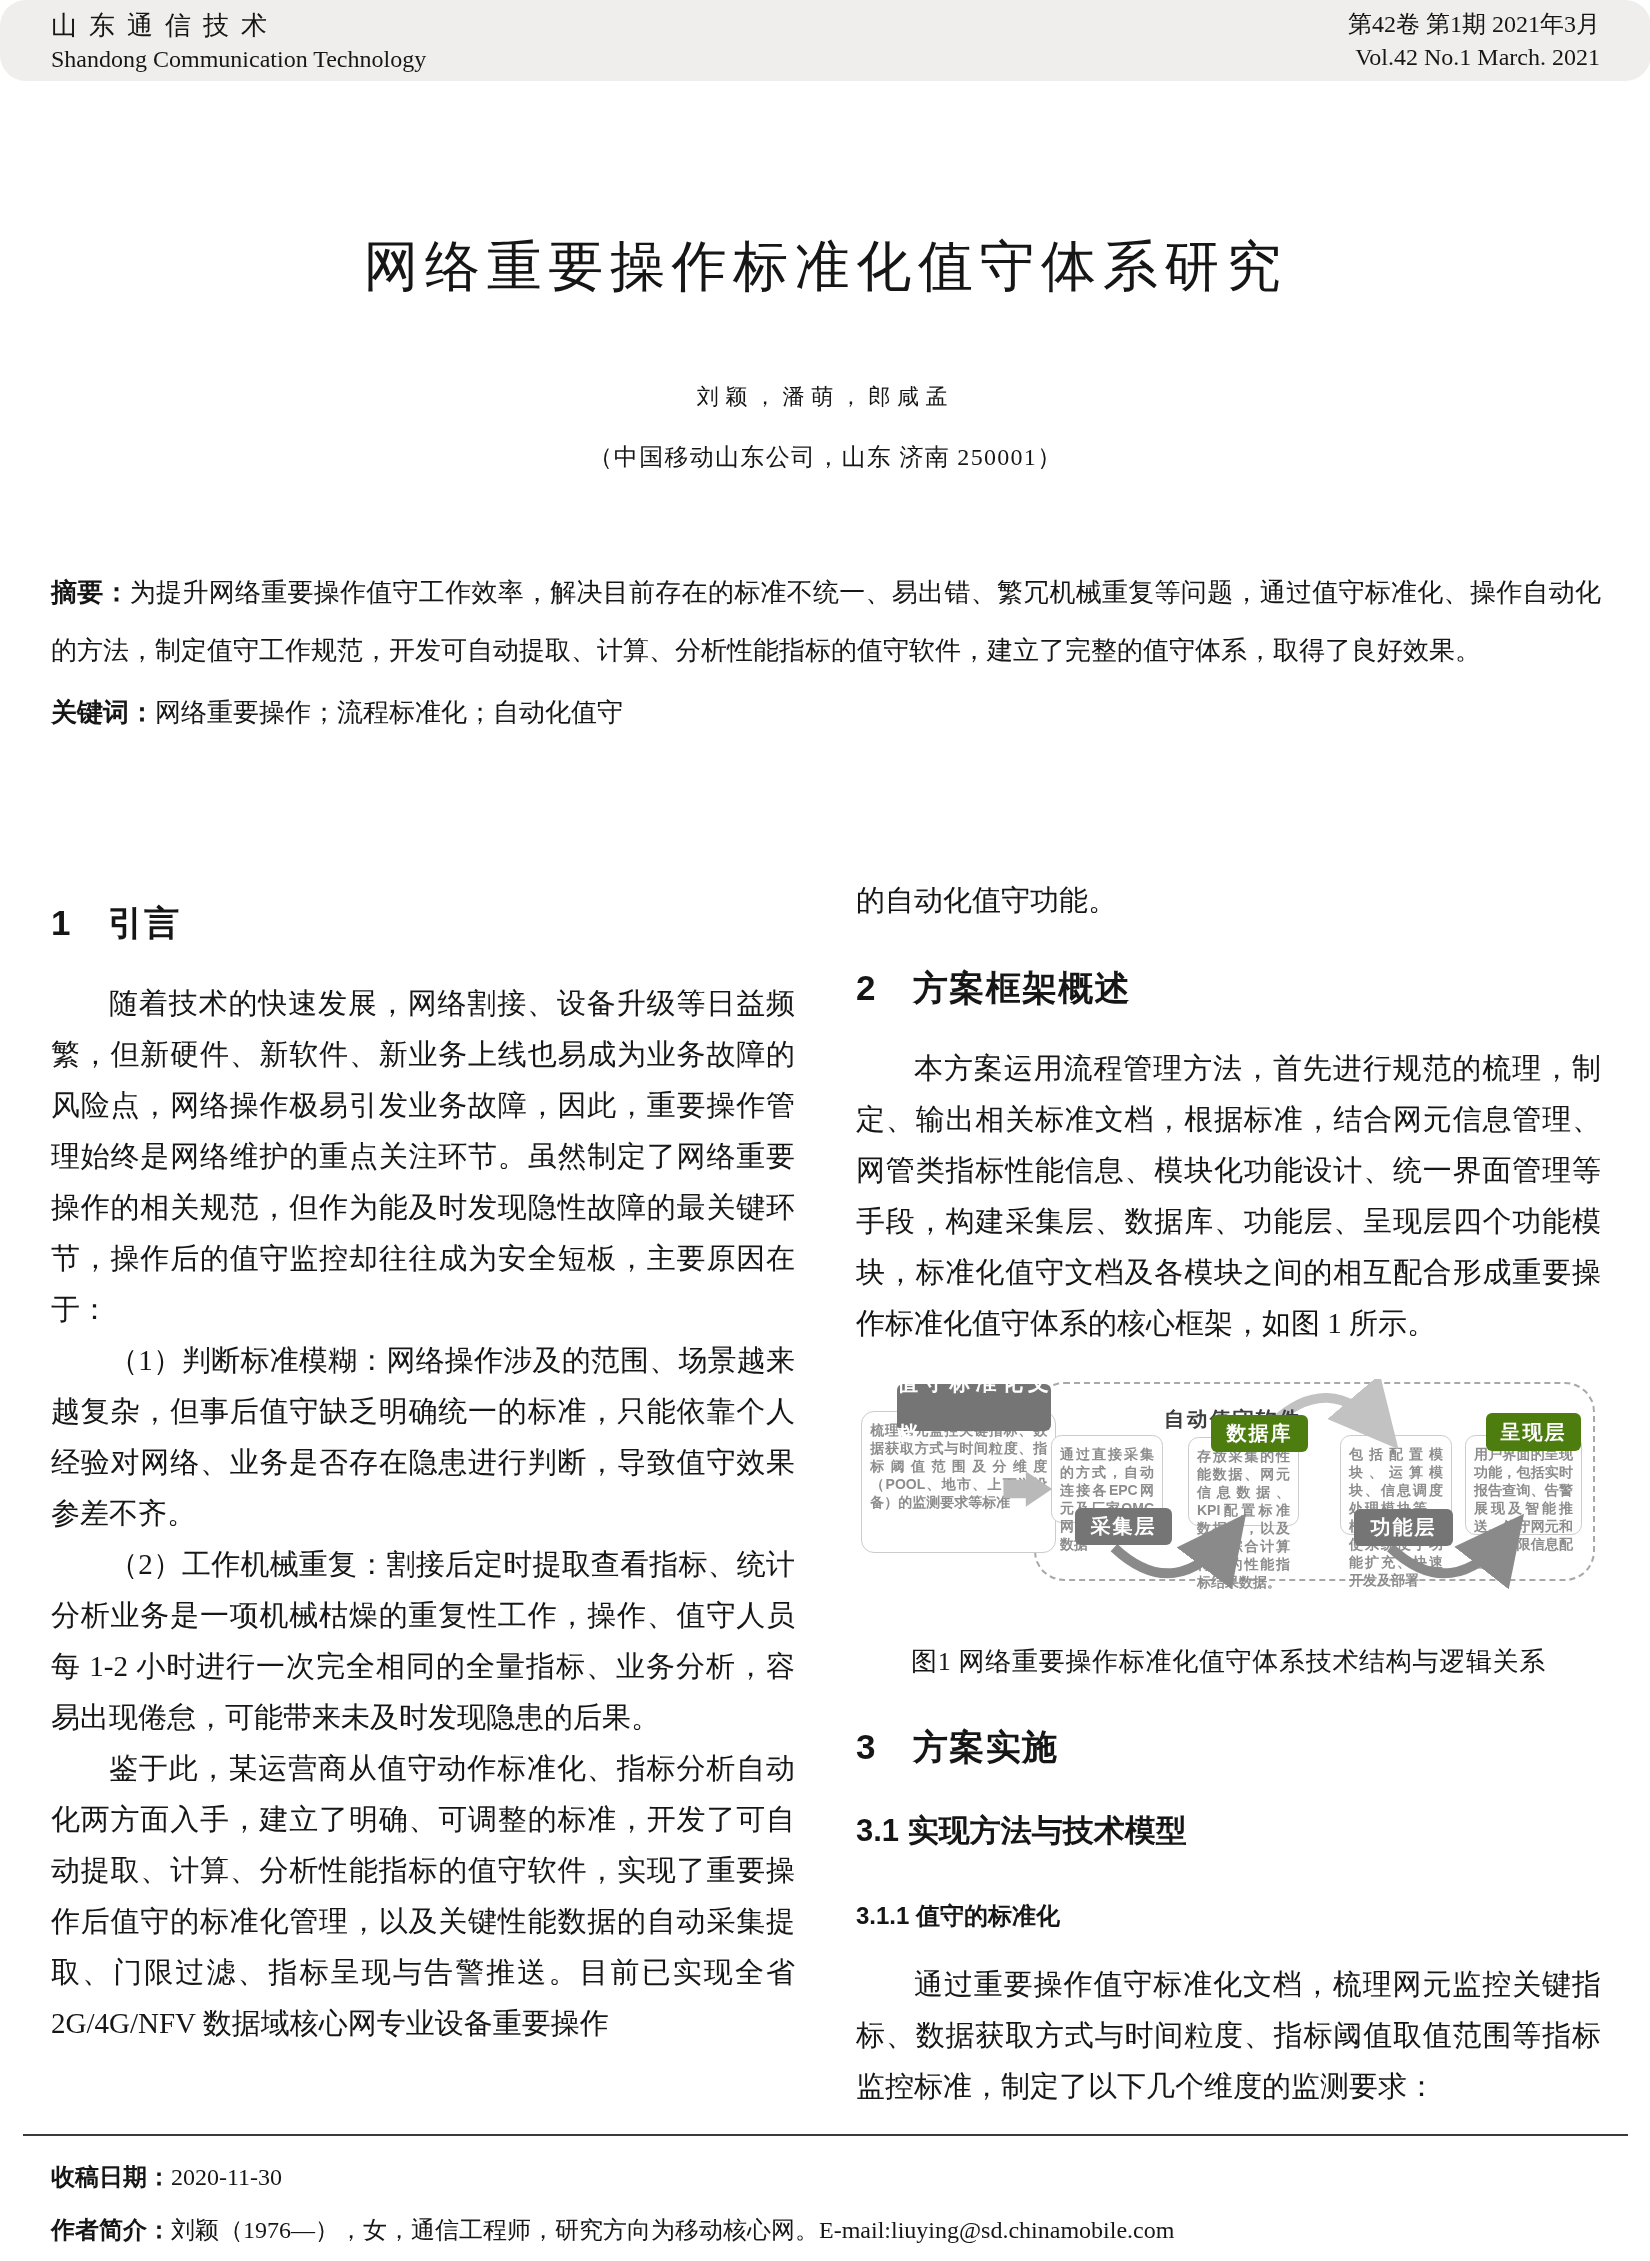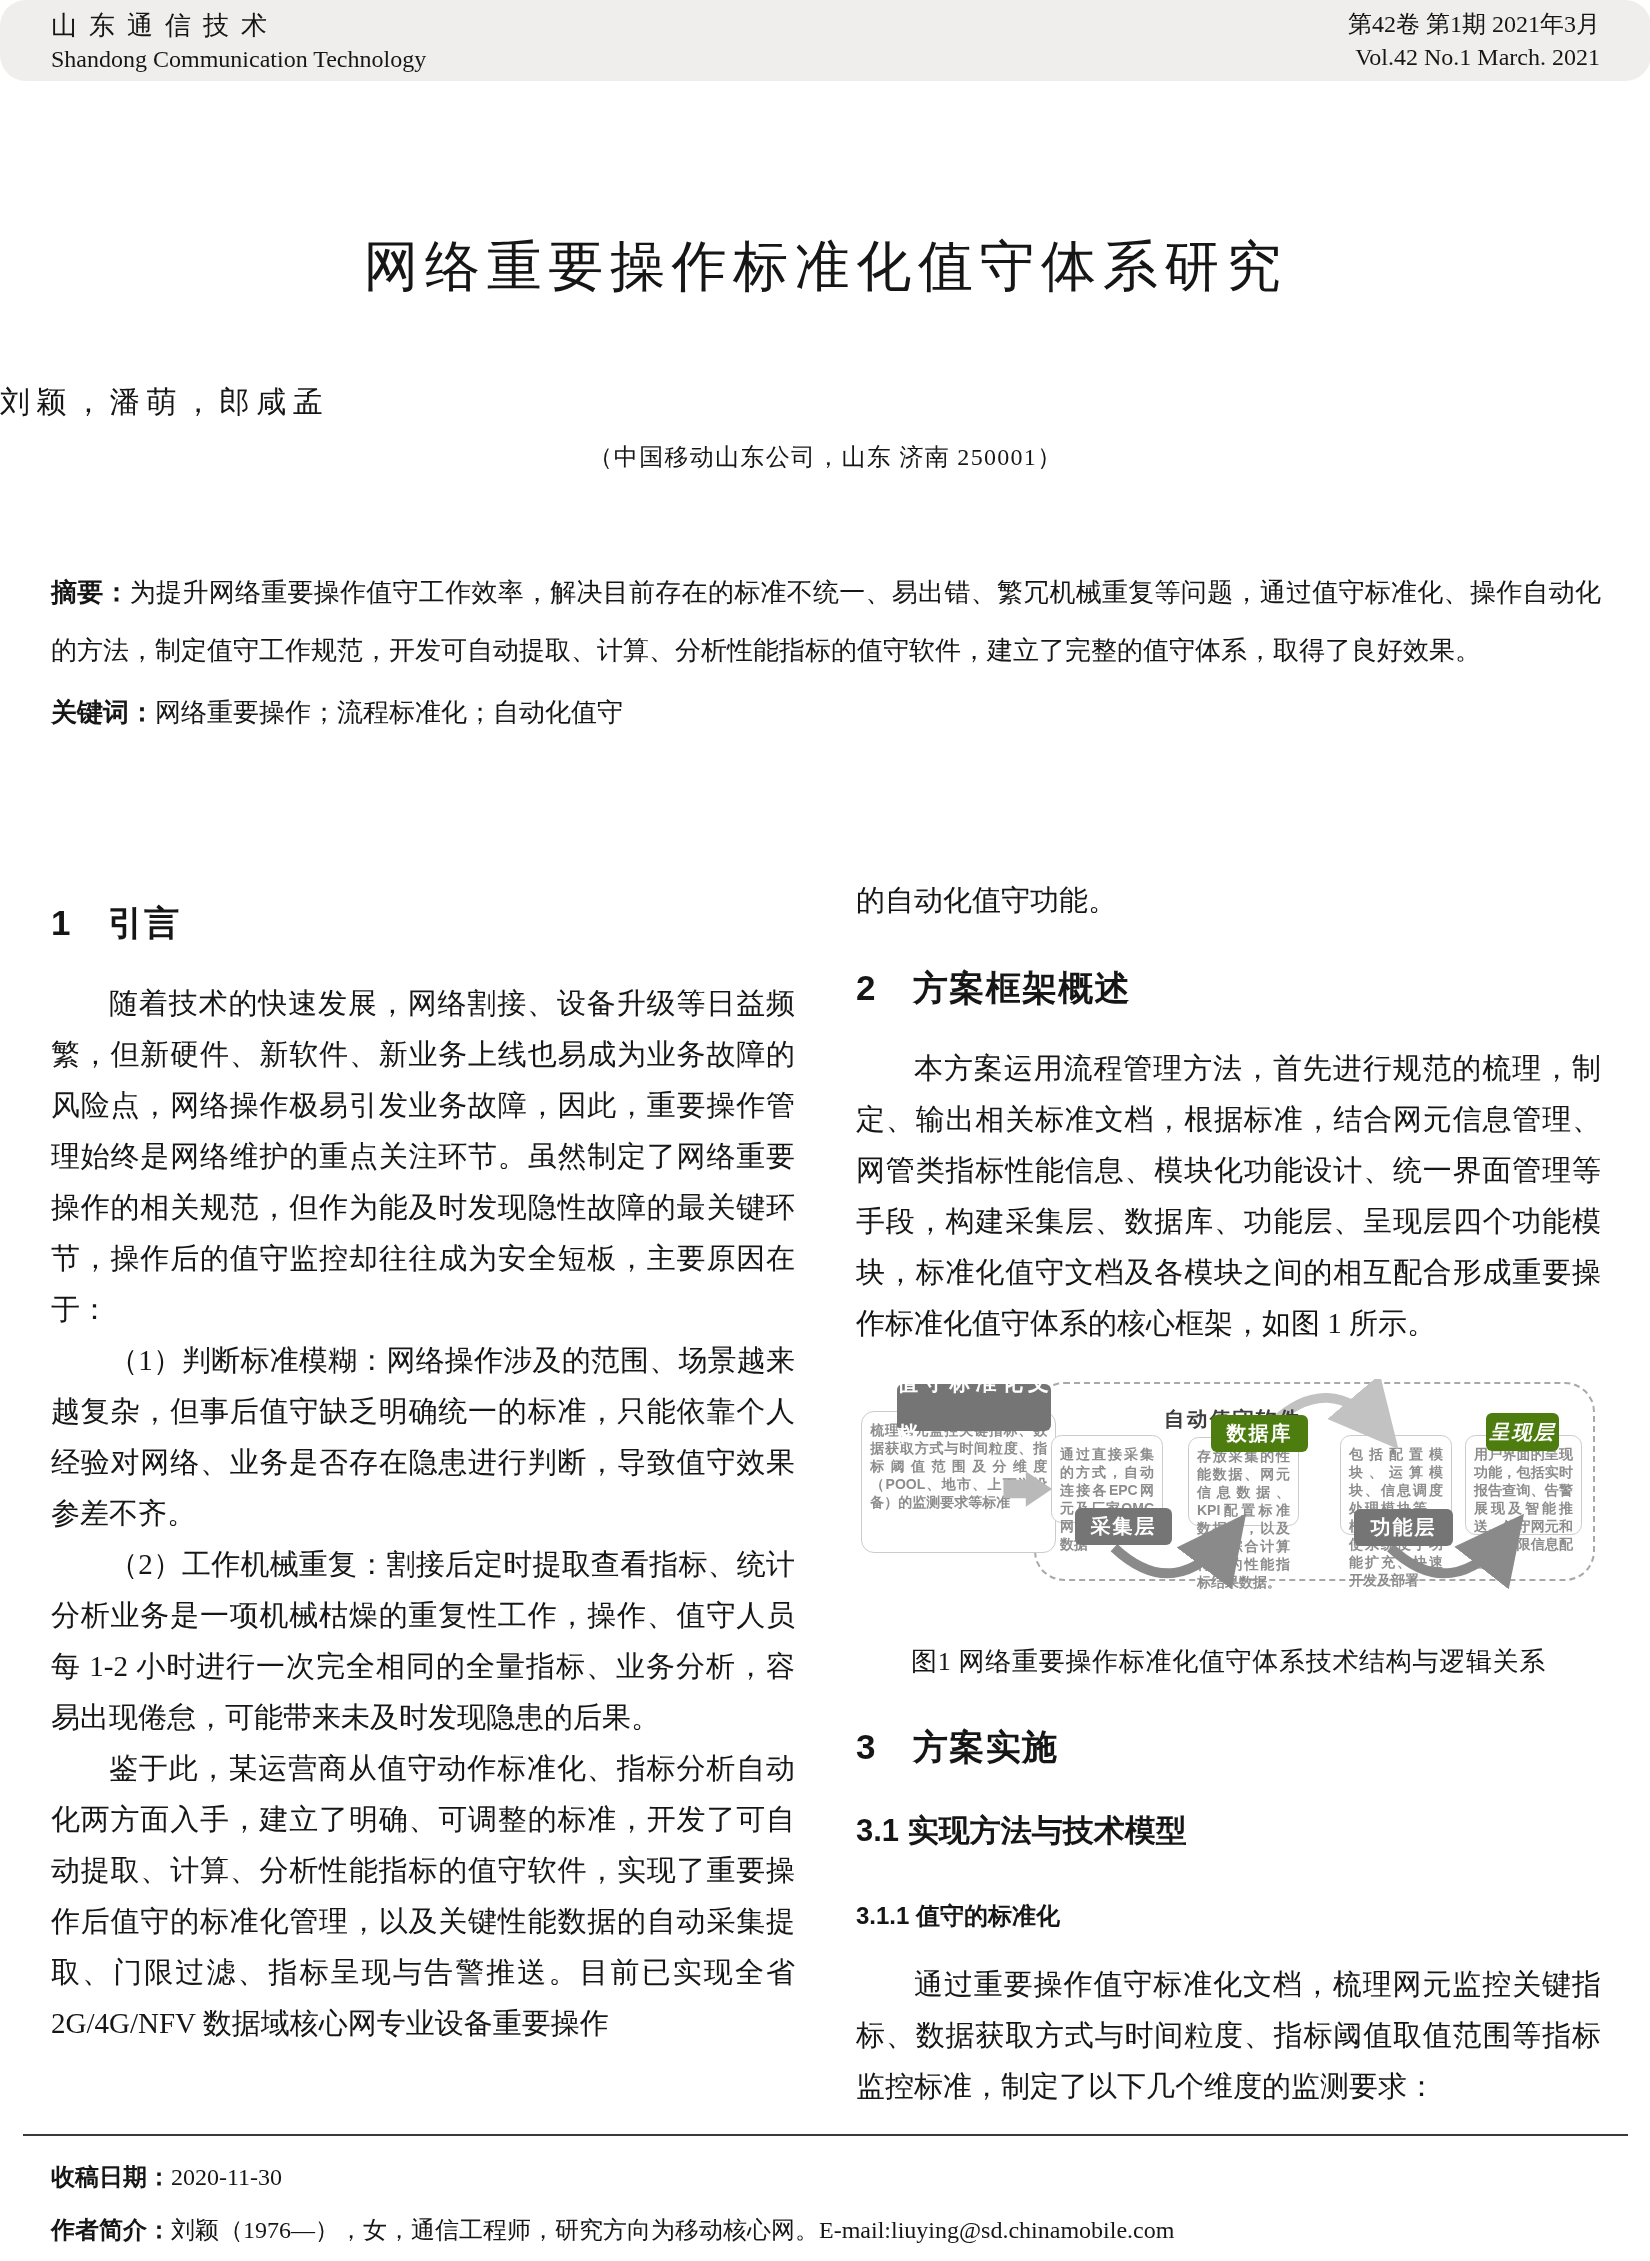--- a/index.html
+++ b/index.html
@@ -16,22 +16,22 @@
     display:flex; justify-content:space-between;border-radius:26px;
   }
   .jzh { font-size:26px; letter-spacing:12px; white-space:nowrap; }
   .jen { font-size:24px; margin-top:2.6px; white-space:nowrap; }
   .izh { font-size:24px; text-align:right; white-space:nowrap; }
   .ien { font-size:24px; text-align:right; margin-top:4px; white-space:nowrap; }
 
   
   .title   { position:absolute; top:230px; left:0; width:100%; text-align:center;
              font-size:55px; font-weight:400; letter-spacing:6.6px; }
-  .authors { position:absolute; top:382px; left:0; width:100%; 
-             font-size:30px; letter-spacing:6.6px; }
+  .authors { position:absolute; top:382px; left:0; width:100%; text-align:center;
+             font-size:22px; letter-spacing:6.6px; }
   .affil   { position:absolute; top:441px; left:0; width:100%; text-align:center;
              font-size:24px; letter-spacing:1.3px; }
 
   
   .abstract { position:absolute; top:563px; left:51px; width:1550px;
               font-size:26px; line-height:58px; text-align:justify; }
   .boldlab  { font-family:"Liberation Sans", sans-serif; font-weight:700; }
   .kwline   { margin-top:2.6px; }
 
   
@@ -138,21 +138,21 @@
       <div class="fbox" style="left:195px; top:56px; width:112px; height:88px;">通过直接采集的方式，自动连接各EPC网元及厂家OMC网管提取性能数据</div>
       <div class="flabel dark" style="left:219px; top:129px; width:97px; height:37px;">采集层</div>
 
       <div class="fbox" style="left:332px; top:58px; width:111px; height:89px;">存放采集的性能数据、网元信息数据、KPI配置标准数据等，以及通过综合计算得到的性能指标结果数据。</div>
       <div class="flabel light" style="left:355px; top:36px; width:97px; height:37px;">数据库</div>
 
       <div class="fbox" style="left:484px; top:56px; width:112px; height:100px;">包括配置模块、运算模块、信息调度处理模块等，模块化设计可使系统便于功能扩充、快速开发及部署</div>
       <div class="flabel dark" style="left:498px; top:130px; width:99px; height:37px;">功能层</div>
 
       <div class="fbox" style="left:609px; top:56px; width:117px; height:100px;">用户界面的呈现功能，包括实时报告查询、告警展现及智能推送、值守网元和告警门限信息配置等</div>
-      <div class="flabel light" style="left:630px; top:34px; width:73px; height:38px;font-style:italic;">呈现层</div>
+      <div class="flabel light" style="left:630px; top:34px; width:95px; height:38px;">呈现层</div>
     </div>
 
     <div class="figcap">图1  网络重要操作标准化值守体系技术结构与逻辑关系</div>
 
     <div class="h-sec" style="margin-top:34px; margin-bottom:0;">3　方案实施</div>
     <div class="h-sec2">3.1  实现方法与技术模型</div>
     <div class="h-sec3">3.1.1   值守的标准化</div>
     <p>通过重要操作值守标准化文档，梳理网元监控关键指标、数据获取方式与时间粒度、指标阈值取值范围等指标监控标准，制定了以下几个维度的监测要求：</p>
   </div>
 </div>

